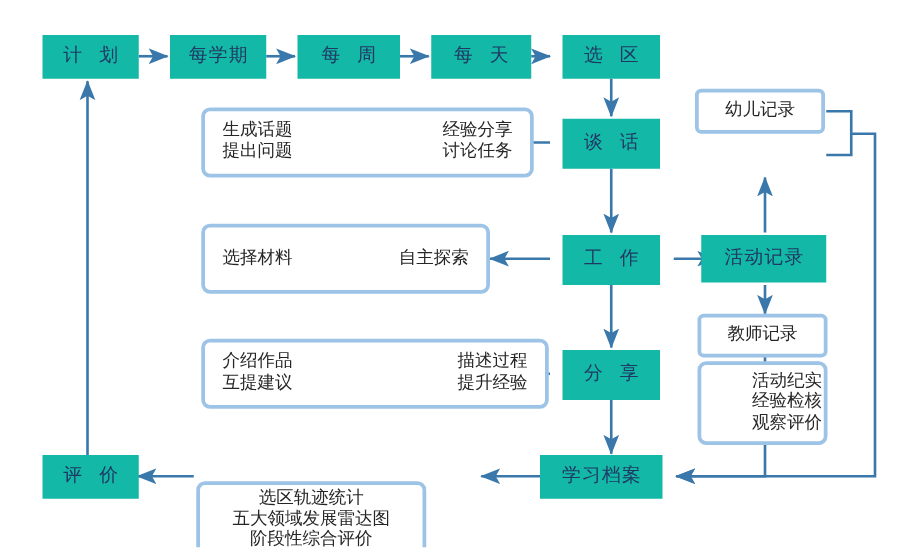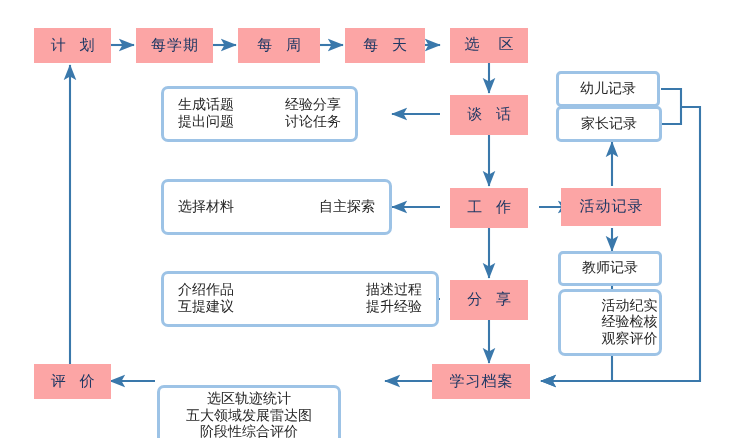--- a/index.html
+++ b/index.html
@@ -30,21 +30,21 @@
     flex-direction: column;
     align-items: center;
     justify-content: center;
     text-align: center;
     color: #1f3864;
     line-height: 1.18;
     white-space: nowrap;
   }
   
   .fill {
-    background: #fca5a5;
+    background: #14b8a6;
     border: none;
     font-size: 15px;
     letter-spacing: 5px;
     text-indent: 5px;
   }
   .fill.tight { letter-spacing: 1px; text-indent: 1px; }
   
   .outline {
     background: #ffffff;
     border: 3px solid #9dc3e6;
@@ -120,21 +120,21 @@
   </div>
 
   <div class="node fill" style="left:238px; top:28px; width:82px; height:35px;">
     <span>每 周</span>
   </div>
 
   <div class="node fill" style="left:345px; top:28px; width:80px; height:35px;">
     <span>每 天</span>
   </div>
 
-  <div class="node fill" style="left:450px; top:28px; width:78px; height:35px;font-family:Liberation Mono, monospace;">
+  <div class="node fill" style="left:450px; top:28px; width:78px; height:35px;">
     <span>选 区</span>
   </div>
 
   <div class="node fill" style="left:450px; top:95px; width:78px; height:40px;">
     <span>谈 话</span>
   </div>
 
   <div class="node fill" style="left:450px; top:280px; width:78px; height:40px;">
     <span>分 享</span>
   </div>
@@ -144,21 +144,21 @@
   </div>
 
   <div class="node fill tight" style="left:432px; top:364px; width:98px; height:35px; font-size:15px;font-family:Liberation Serif, serif;">
     <span>学习档案</span>
   </div>
 
   <div class="node fill" style="left:34px; top:364px; width:77px; height:35px;">
     <span>评 价</span>
   </div>
 
-  <div class="node outline" style="left:161px; top:86px; width:197px; height:56px;">
+  <div class="node outline" style="left:161px; top:86px; width:266px; height:56px;">
     <div class="detail-row">
       <span class="col-l">生成话题</span>
       <span class="col-r">经验分享</span>
     </div>
     <div class="detail-row">
       <span class="col-l">提出问题</span>
       <span class="col-r">讨论任务</span>
     </div>
   </div>
 
@@ -183,23 +183,20 @@
   <div class="node outline" style="left:157px; top:350px; width:184px; height:62px;margin-top:35px;">
     <span>选区轨迹统计</span>
     <span>五大领域发展雷达图</span>
     <span>阶段性综合评价</span>
   </div>
 
   <div class="node outline sq" style="left:556px; top:71px; width:104px; height:36px;">
     <span>幼儿记录</span>
   </div>
 
-  <div class="node outline sq" style="left:556px; top:106px; width:106px; height:36px;">
-    <span>家长记录</span>
-  </div>
 
   <div class="node fill tight" style="left:561px; top:188px; width:100px; height:38px;">
     <span>活动记录</span>
   </div>
 
   <div class="node outline sq" style="left:558px; top:251px; width:104px; height:35px;">
     <span>教师记录</span>
   </div>
 
   <div class="node outline" style="left:558px; top:289px; width:104px; height:67px;padding-left:39px;">

